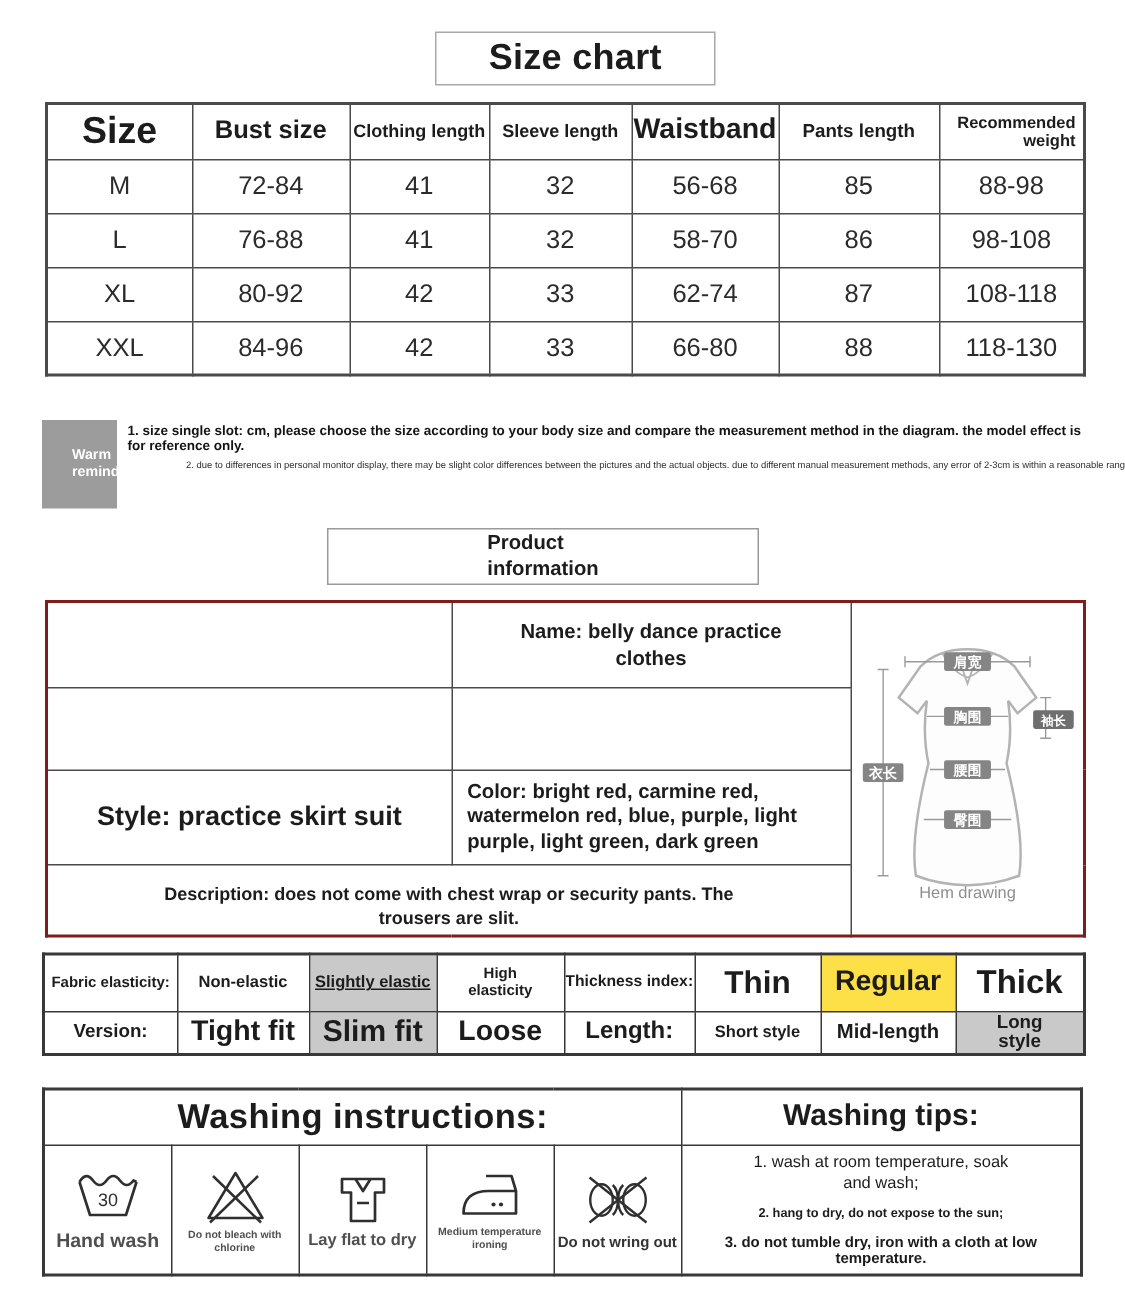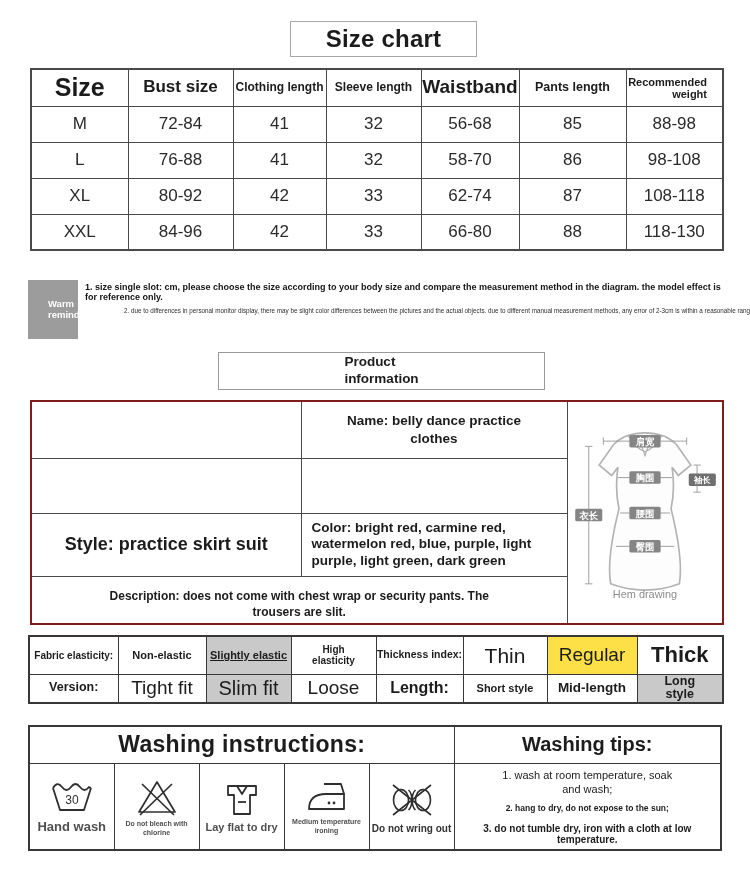--- a/index.html
+++ b/index.html
@@ -22,34 +22,34 @@
   td, th { overflow:hidden; }
 
   
   #size-table { left:30px; top:68px; }
   #size-table table { width:692px; border:2px solid #4a4a4a; }
   #size-table th, #size-table td { border:1px solid #4a4a4a; text-align:center; vertical-align:middle; }
   #size-table th { height:37px; font-weight:bold; line-height:1.1; }
   #size-table td { height:36px; font-size:17px; font-weight:400; color:#2b2b2b; }
   .w0{width:97px}.w1{width:105px}.w2{width:93px}.w3{width:95px}.w4{width:98px}.w5{width:107px}.w6{width:97px}
   .h0{font-size:25px}.h1{font-size:17px}.h2{font-size:12px}.h3{font-size:12px}.h4{font-size:19px}
-  .h5{font-size:12.5px}.h6{font-size:11px; text-align:right !important; padding-right:15px;}
+  .h5{font-size:12.5px}.h6{font-size:11px; text-align:right !important; padding-right:5px;}
 
   
   #warm-box {
     left:28px; top:280px; width:50px; height:59px; background:#9c9c9c;
     color:#fff; font-size:9.5px; font-weight:bold; line-height:1.15;
     display:flex; align-items:center; padding-left:20px; white-space:pre-line;
   }
   #warm-note1 { left:85px; top:282px; width:648px; font-size:9px; font-weight:bold; color:#141414; }
   #warm-note2 { left:124px; top:307px; width:610px; font-size:6.3px; font-weight:500; color:#2e2e2e; white-space:nowrap; }
 
   
   #pinfo-header {
-    left:218px; top:352px; width:327px; height:38px; border:1px solid #9a9a9a;
+    left:218px; top:352px; width:288px; height:38px; border:1px solid #9a9a9a;
     display:flex; align-items:center; justify-content:center;
   }
   #pinfo-header .txt { font-size:13.5px; font-weight:bold; line-height:1.25; white-space:pre-line; text-align:left; }
 
   
   #pinfo-table { left:30px; top:400px; }
   #pinfo-table table { width:692px; border:2px solid #7f1d1d; }
   #pinfo-table td { border:1px solid #4a4a4a; vertical-align:middle; }
   .pc0 { width:270px; } .pc1 { width:266px; } .pc2 { width:156px; }
   .pr0 { height:57px; } .pr1 { height:55px; } .pr2 { height:53px; } .pr3 { height:47px; }
@@ -64,21 +64,21 @@
   #fabric-table { left:28px; top:635px; }
   #fabric-table table { width:694px; border:2px solid #383838; }
   #fabric-table td { border:1px solid #383838; text-align:center; vertical-align:middle; line-height:1.1; white-space:pre-line; }
   #fabric-table tr:nth-child(1) td { height:38px; }
   #fabric-table tr:nth-child(2) td { height:22px; }
   .fc0{width:89px}.fc1{width:88px}.fc2{width:85px}.fc3{width:85px}.fc4{width:87px}.fc5{width:84px}.fc6{width:90px}.fc7{width:86px}
   .f-sm  { font-size:10px;  font-weight:600; }
   .f-md  { font-size:11px;  font-weight:600; }
   .f-mdb { font-size:11px;  font-weight:bold;text-decoration:underline; }
   .f-lbl2{ font-size:12.5px; font-weight:bold; }
-  .f-big { font-size:20px;  font-weight:normal;margin-top:44px; }
+  .f-big { font-size:20px;  font-weight:bold;margin-top:44px; }
   .f-big2{ font-size:22px;  font-weight:bold; }
   .f-len { font-size:16px;  font-weight:bold; }
   .f-mid { font-size:13.5px; font-weight:bold; }
 
   
   #wash-table { left:28px; top:725px; }
   #wash-table table { width:694px; border:2px solid #383838; }
   #wash-table td { border:1px solid #383838; text-align:center; vertical-align:middle; }
   .wt-title  { height:37px; font-size:23px; font-weight:bold; letter-spacing:.3px; }
   .wt-title2 { height:37px; font-size:20px; font-weight:bold; }

